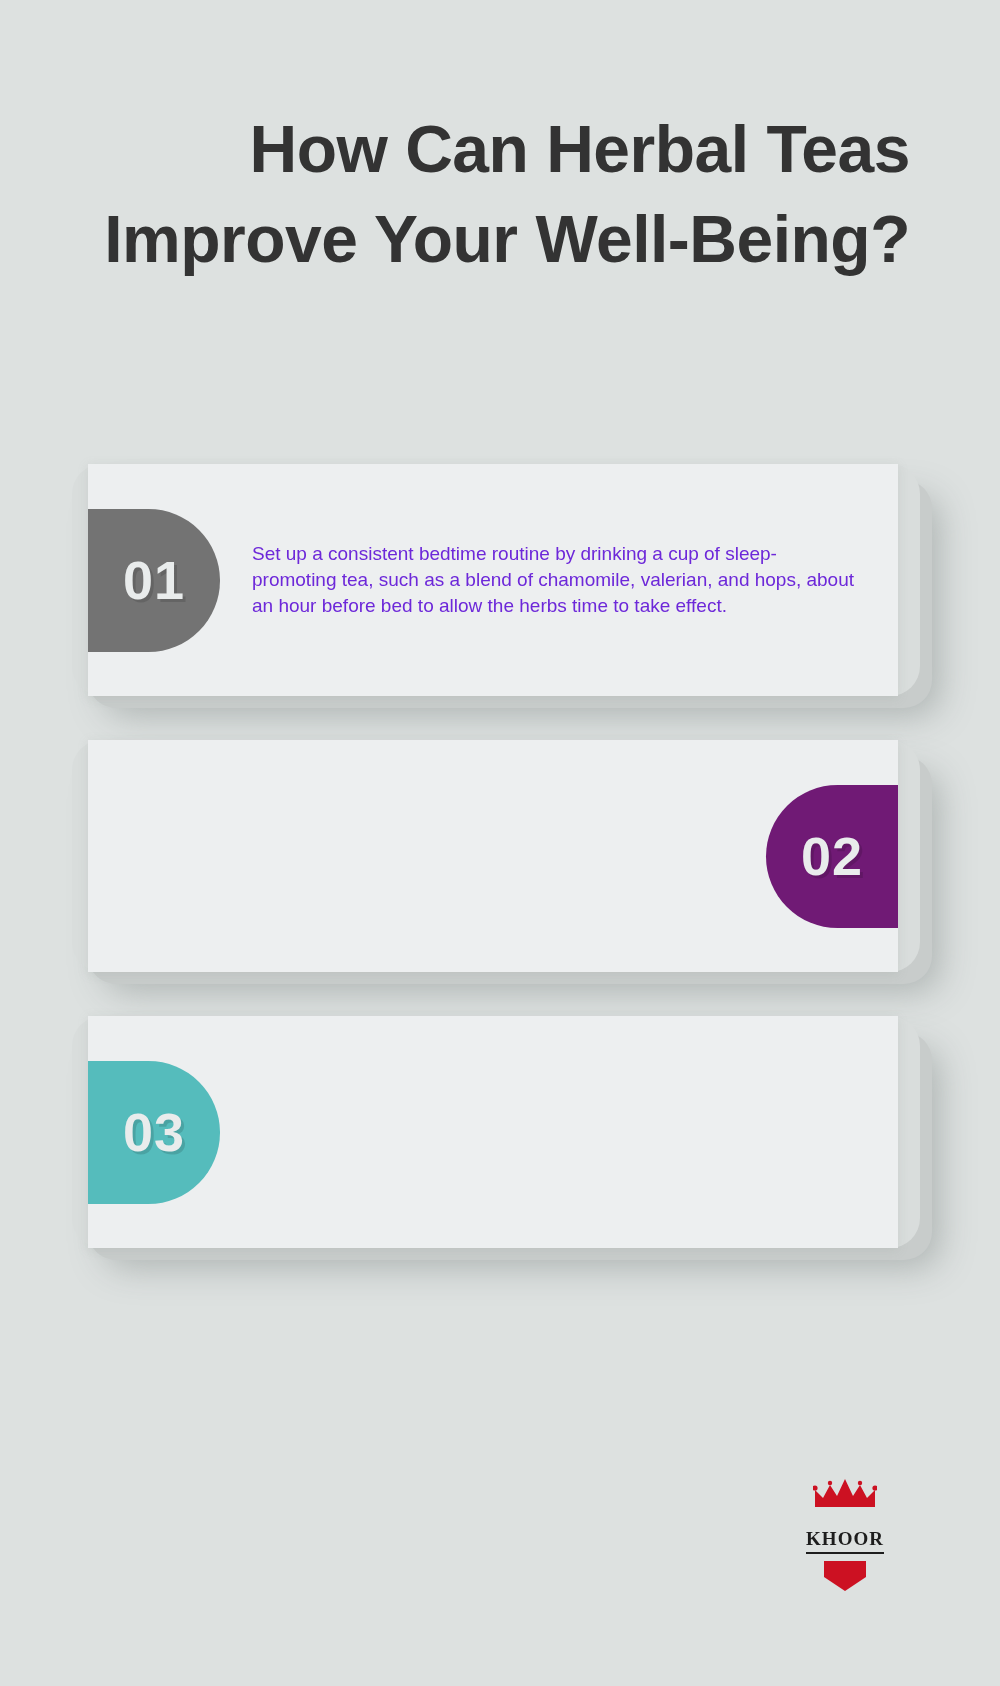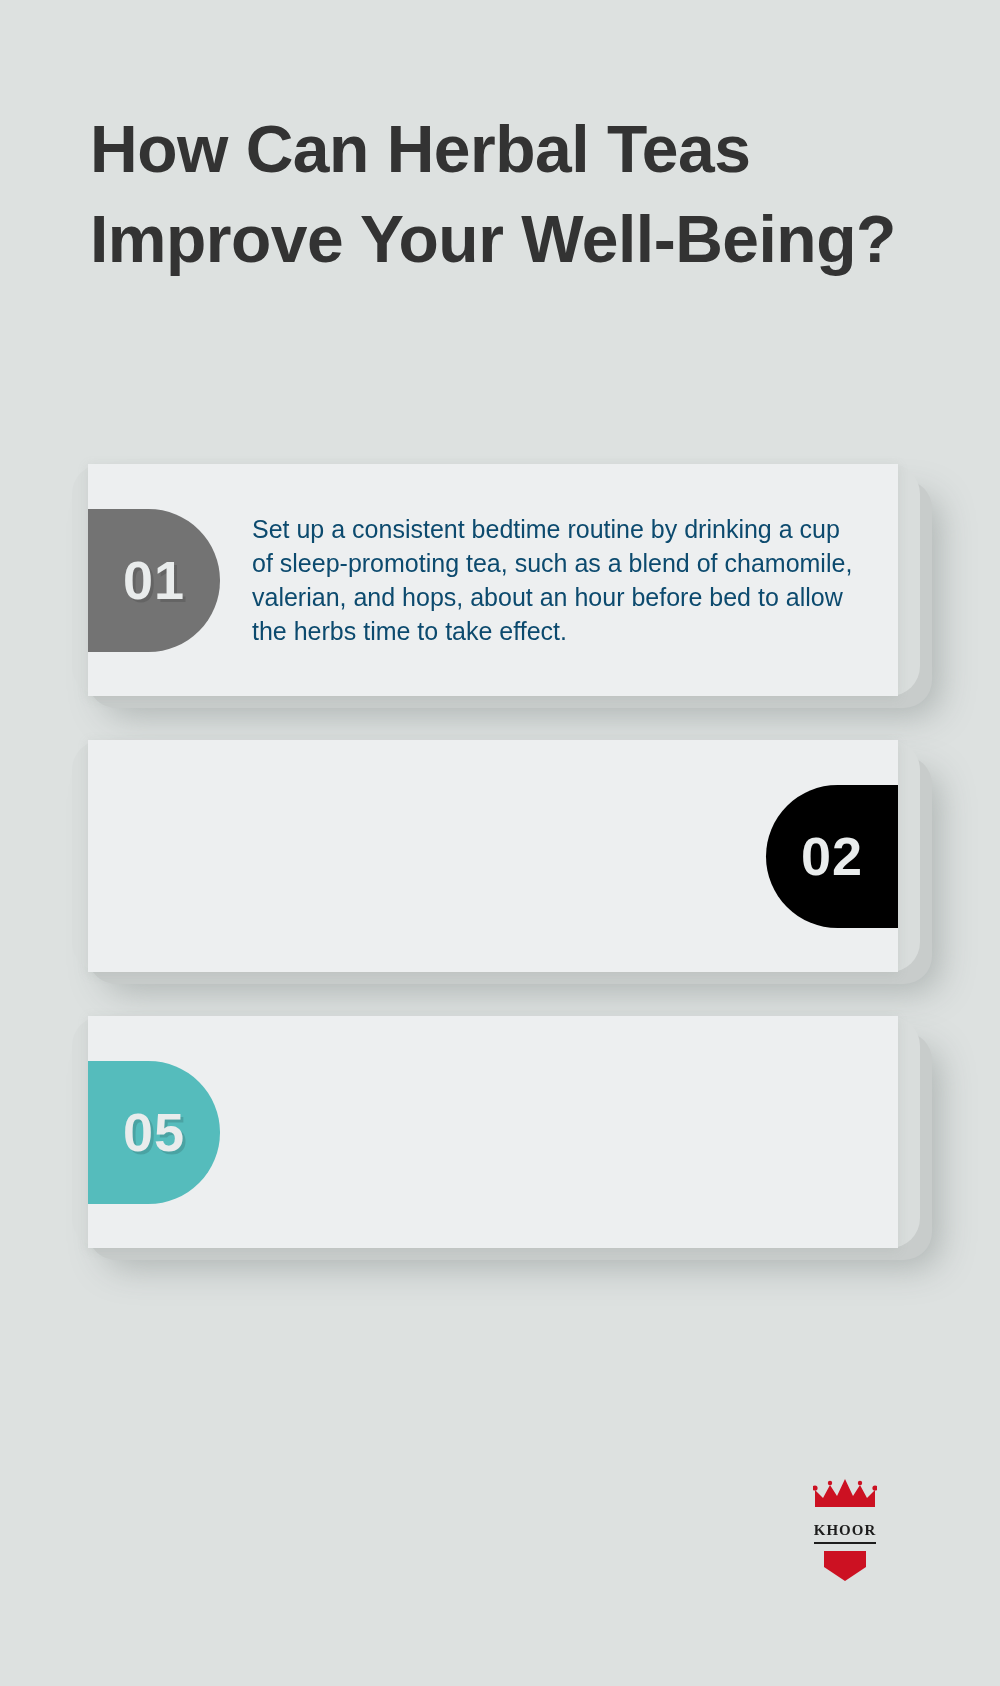--- a/index.html
+++ b/index.html
@@ -15,21 +15,21 @@
     position: relative;
     overflow: hidden;
   }
 
   
   .title-wrap {
     position: absolute;
     left: 90px;
     top: 104px;
     width: 820px;
-    text-align: left;
+    text-align: right;
   }
   .title {
     font-size: 66px;
     line-height: 1.37;
     font-weight: 700;
     color: #333333;
     letter-spacing: -0.5px;
   }
 
   
@@ -88,47 +88,47 @@
     font-size: 54px;
     font-weight: 700;
     text-shadow: 3px 3px 0 rgba(0,0,0,0.13);
     letter-spacing: 1px;
   }
   .card.left  .badge { border-radius: 0 78px 78px 0; }
   .card.right .badge { border-radius: 78px 0 0 78px; }
 
   .card-text {
     flex: 1 1 auto;
-    font-size: 25px;
+    font-size: 19px;
     line-height: 1.37;
-    color: #0c4a6e;
+    color: #6d28d9;
     padding: 0 40px 0 32px;
   }
   .card.right .card-text { padding: 0 28px 0 55px; }
 
   
   .logo {
     position: absolute;
     left: 790px;
     top: 1479px;
     width: 110px;
     text-align: center;
   }
   .logo svg { display: block; margin: 0 auto; }
   .logo-name {
     font-family: "Liberation Serif", "DejaVu Serif", serif;
-    font-size: 15px;
+    font-size: 19px;
     font-weight: 700;
     color: #1d1d1d;
     letter-spacing: 1px;
     line-height: 1;
     padding-bottom: 4px;
     border-bottom: 2px solid #1d1d1d;
     display: inline-block;
-    margin-top: 14px;
+    margin-top: 20px;
   }
 </style>
 </head>
 <body>
 
 <div class="title-wrap">
   <h1 class="title">How Can Herbal Teas Improve Your Well-Being?</h1>
 </div>
 
 <div class="cards">
@@ -137,28 +137,28 @@
     <div class="card-backing"></div>
     <div class="card left">
       <div class="badge" style="background: #737373;">01</div>
       <div class="card-text">Set up a consistent bedtime routine by drinking a cup of sleep-promoting tea, such as a blend of chamomile, valerian, and hops, about an hour before bed to allow the herbs time to take effect.</div>
     </div>
   </div>
 
   <div class="card-block">
     <div class="card-backing"></div>
     <div class="card right">
-      <div class="badge" style="background: #000000; text-align: center;">02</div>
+      <div class="badge" style="background: #701a75; text-align: center;">02</div>
     </div>
   </div>
 
   <div class="card-block">
     <div class="card-backing"></div>
     <div class="card left">
-      <div class="badge" style="background: rgb(85, 188, 188);">05</div>
+      <div class="badge" style="background: rgb(85, 188, 188);">03</div>
     </div>
   </div>
 
 </div>
 
 <div class="logo">
   <span>
     <svg width="64" height="30" viewBox="0 0 64 30" aria-hidden="true">
       <path d="M2 28 L2 11 L10 19 L17 6 L24 17 L32 0 L40 17 L47 6 L54 19 L62 11 L62 28 Z" fill="#cc1122"></path>
       <circle cx="2" cy="9" r="2.6" fill="#cc1122"></circle>

